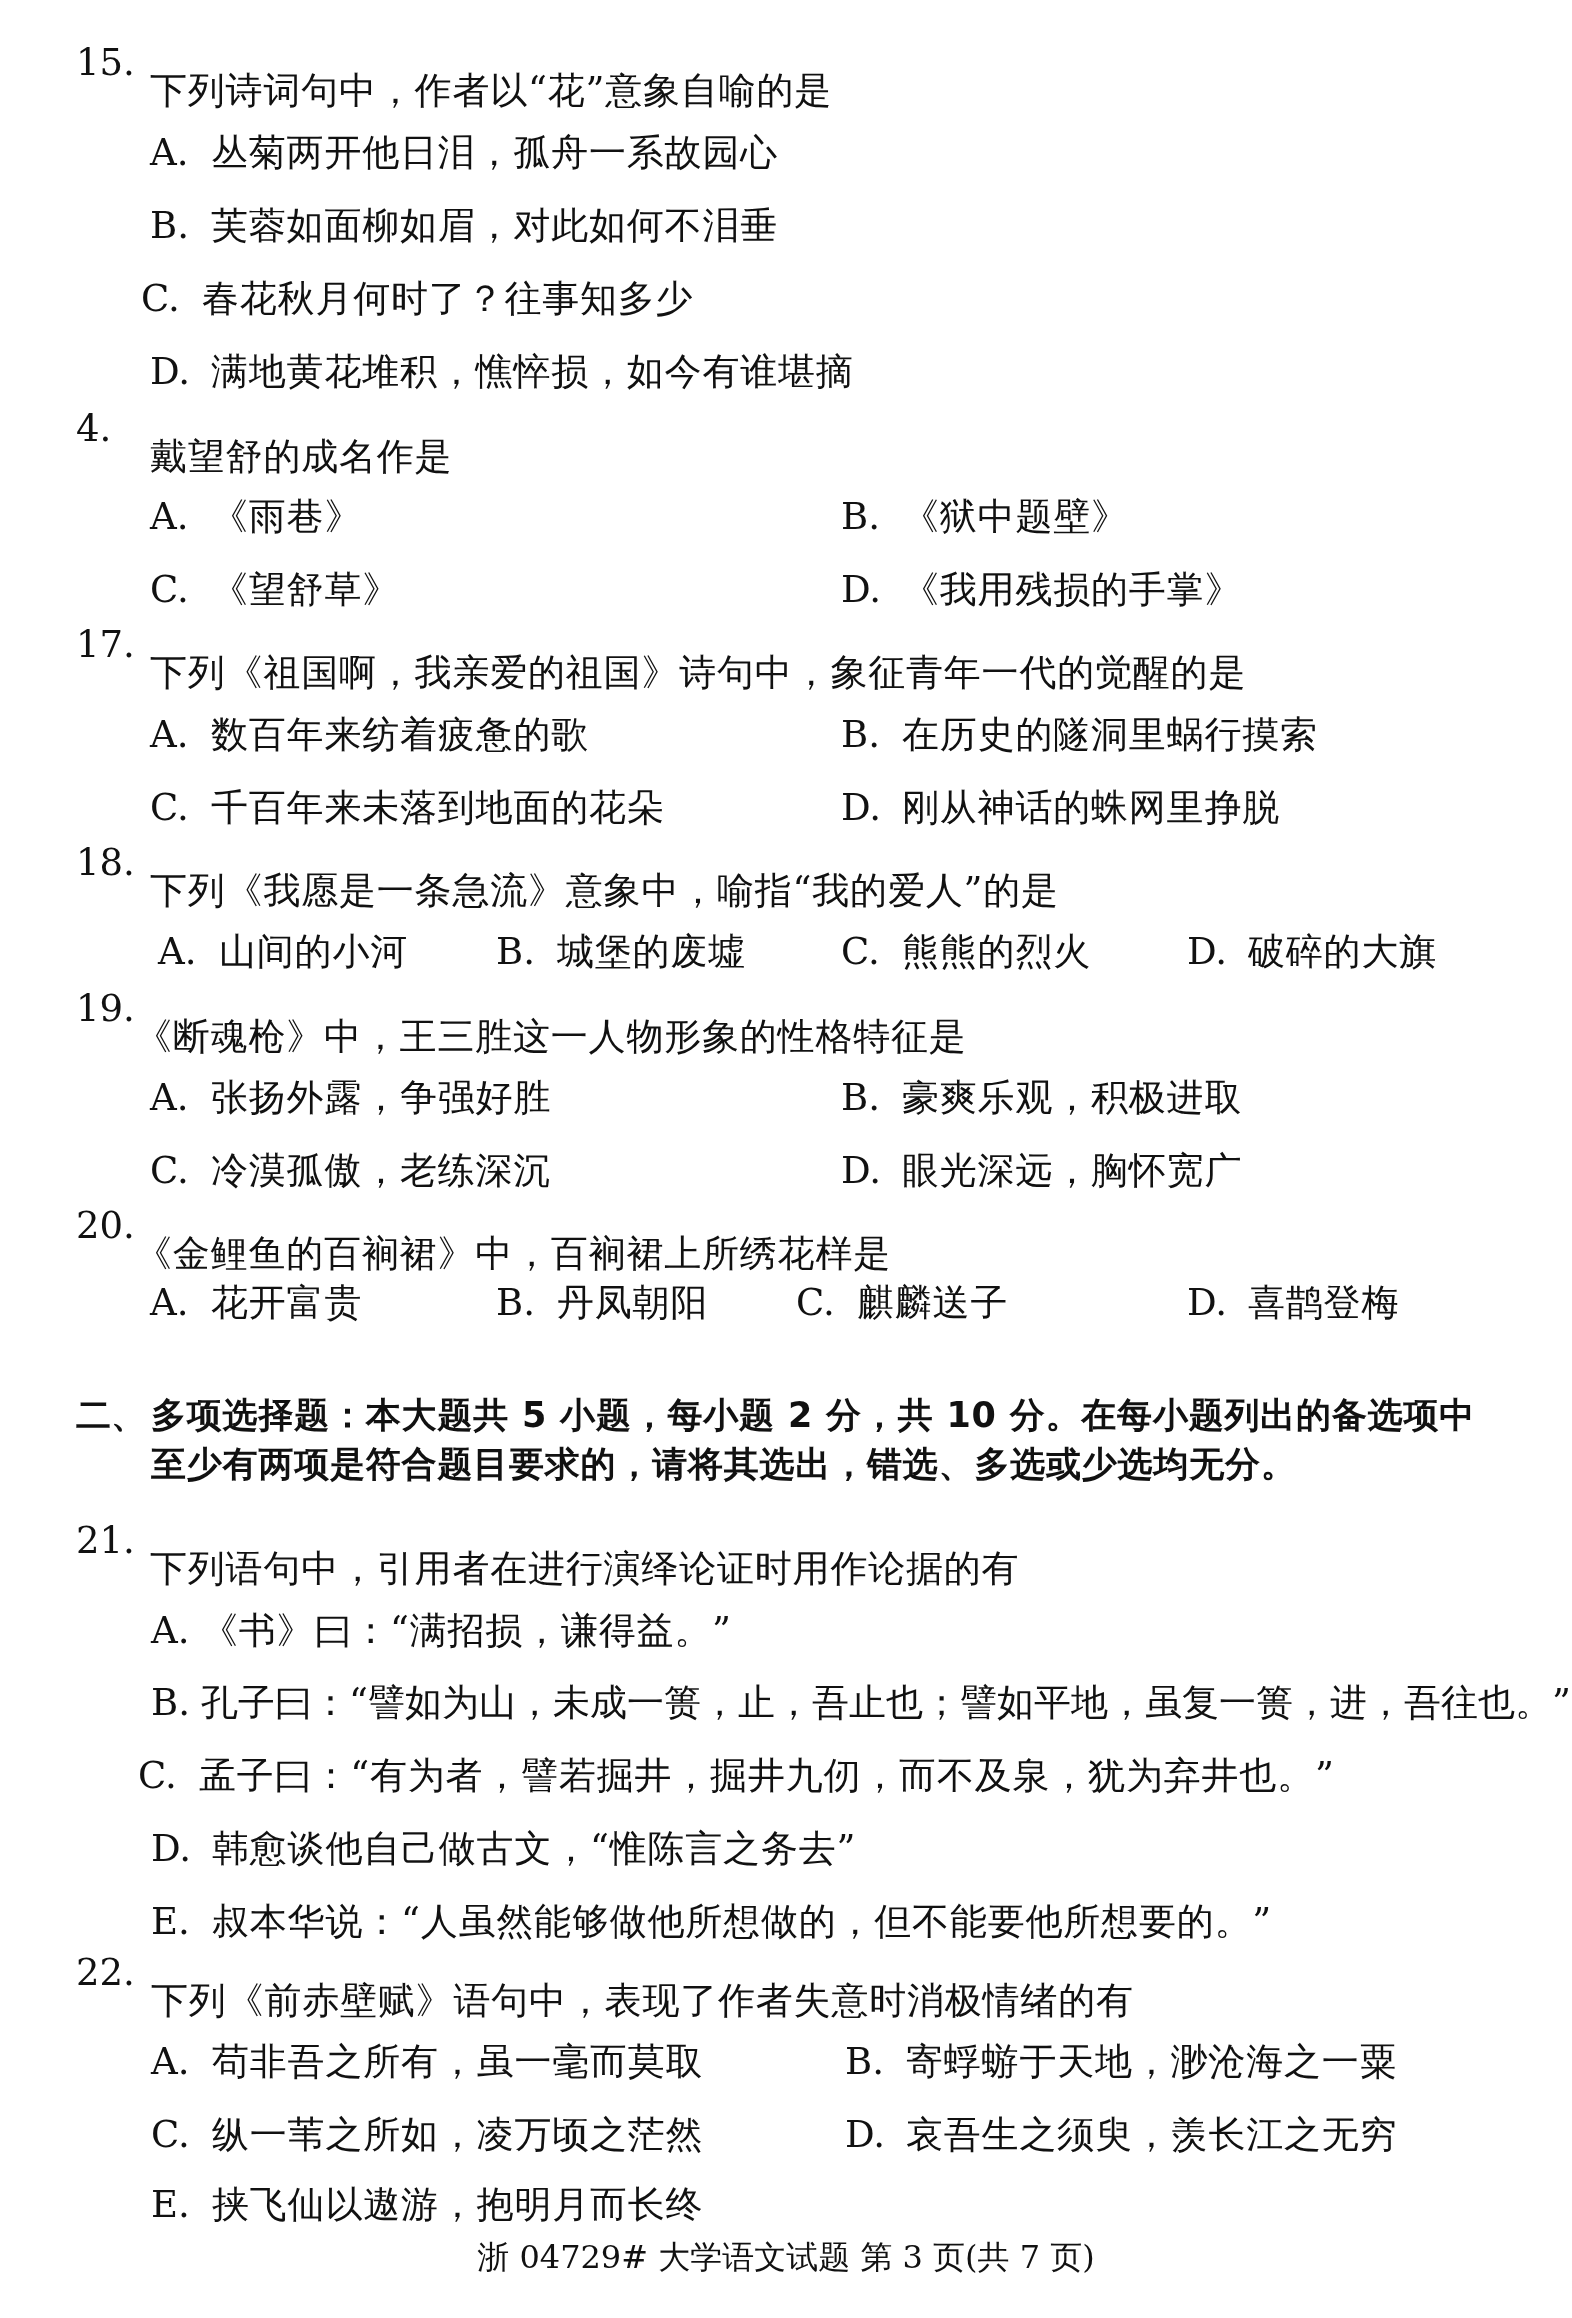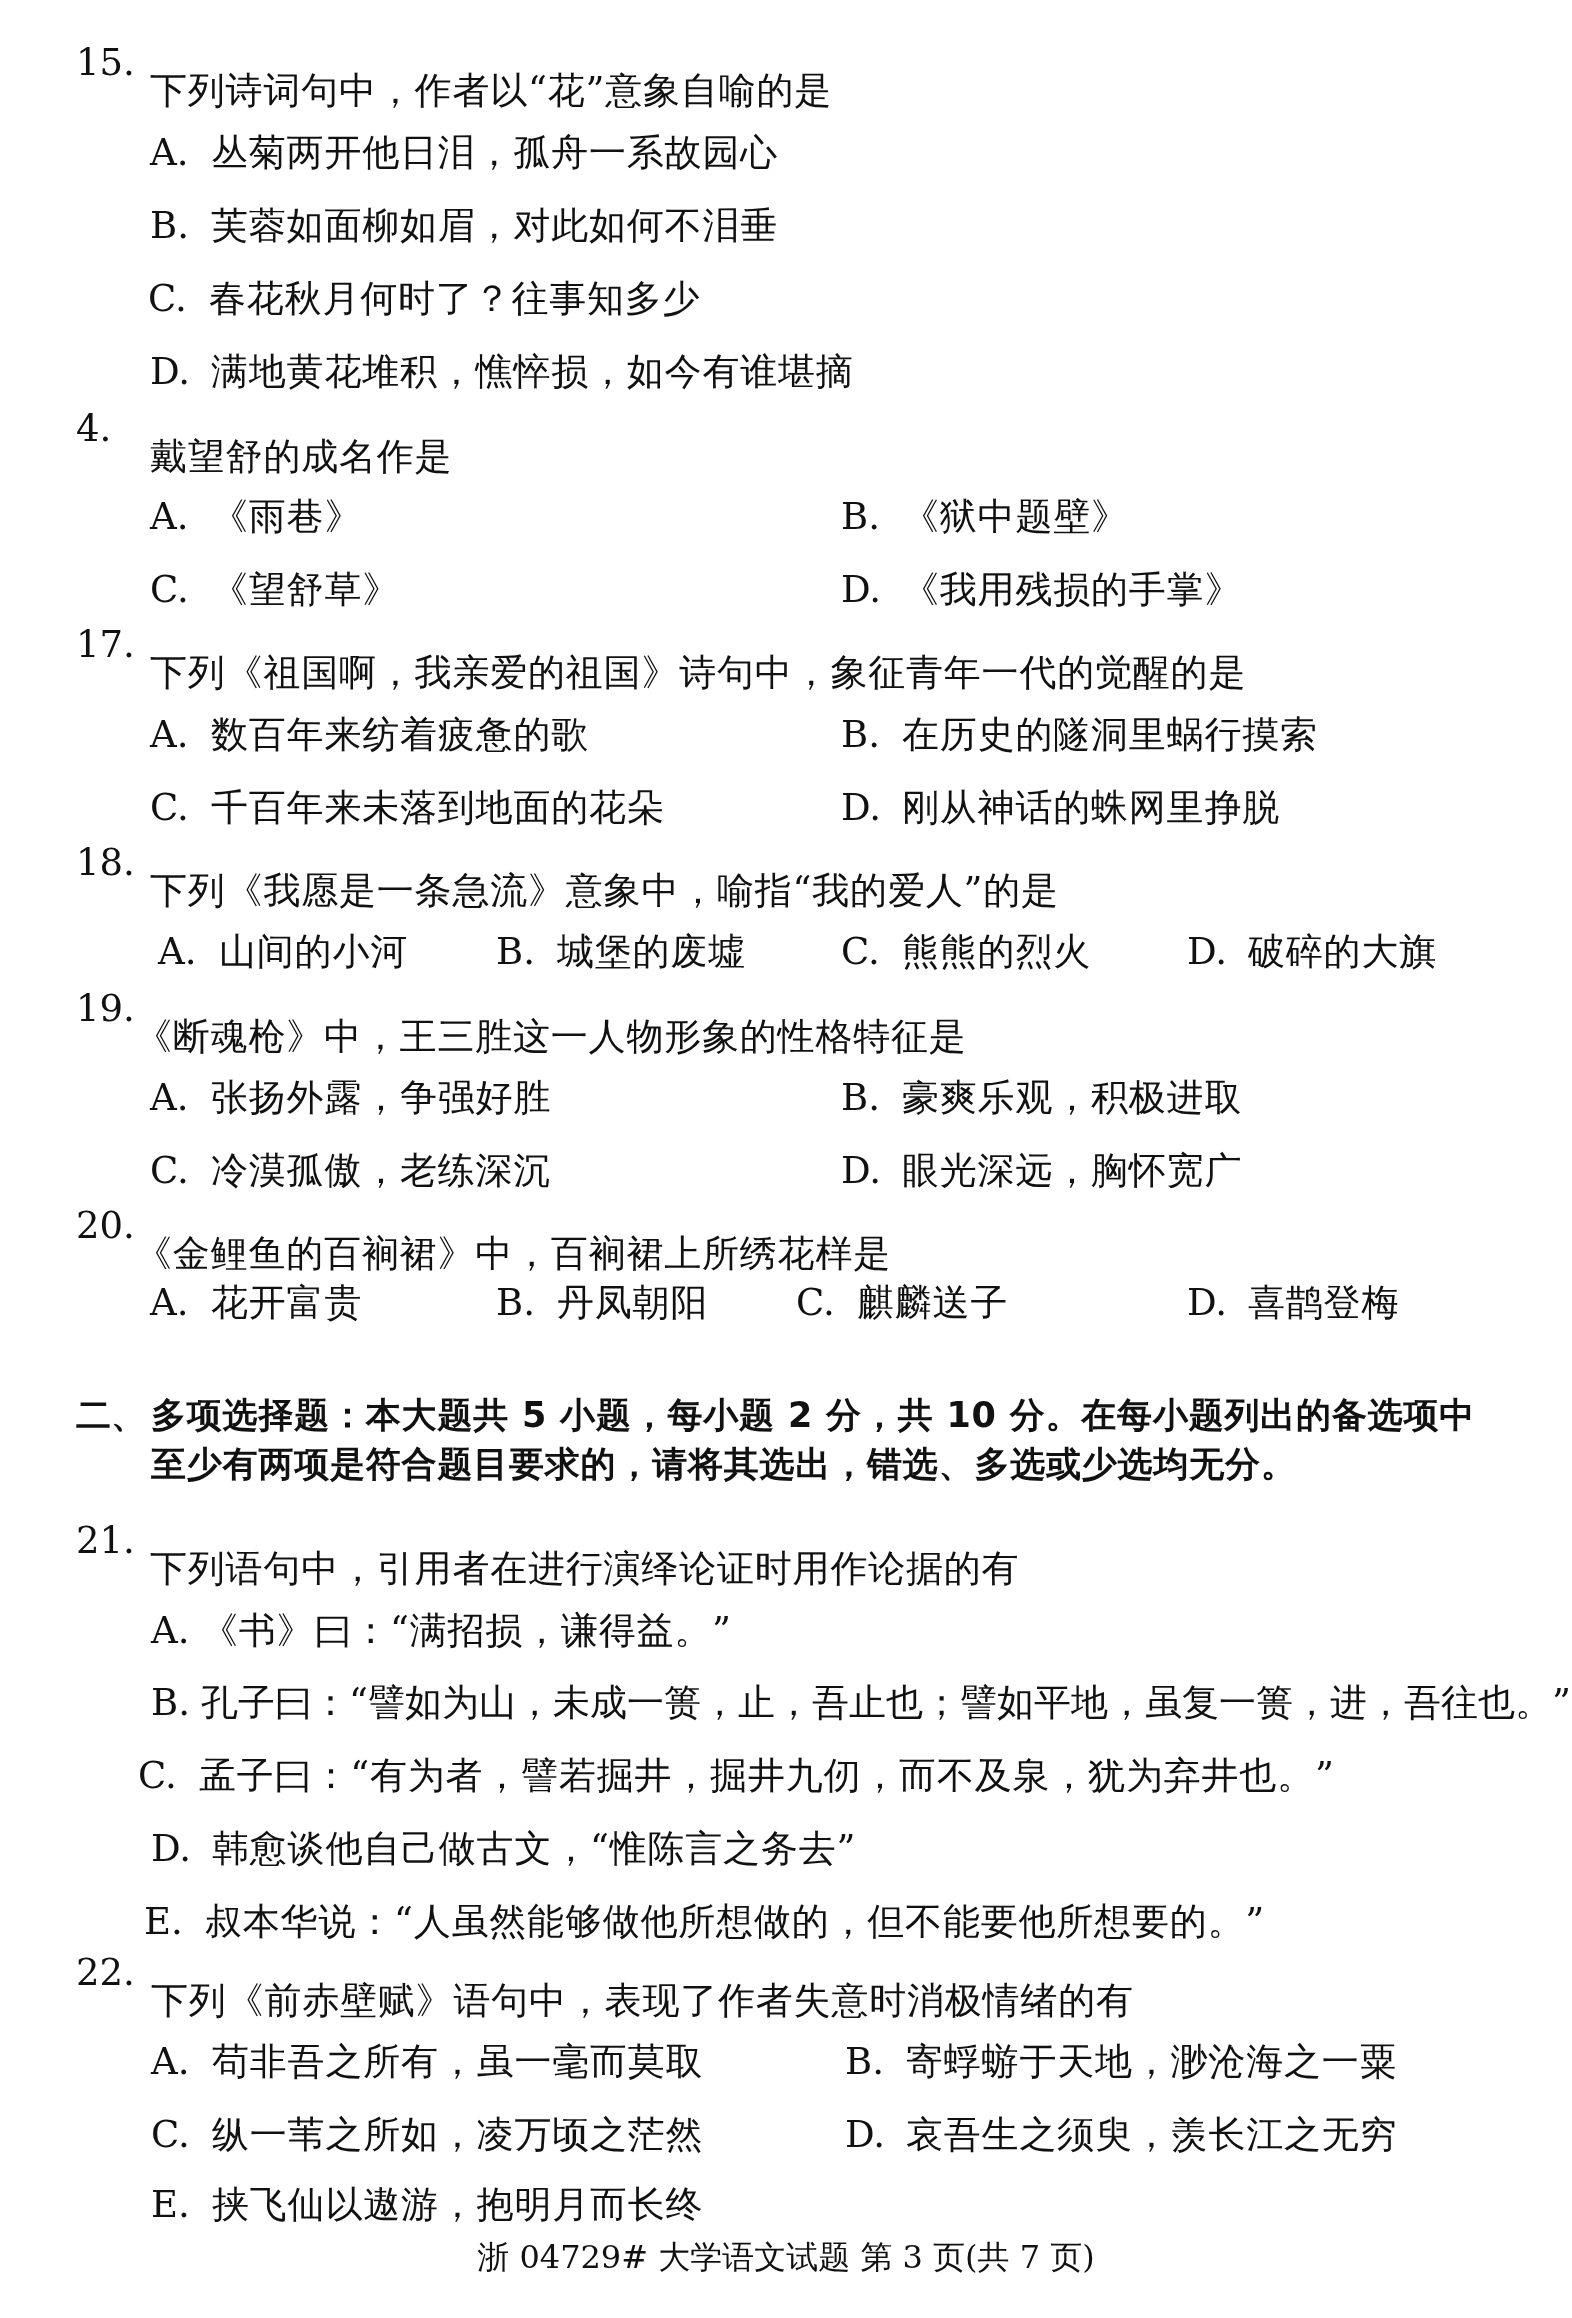--- a/index.html
+++ b/index.html
@@ -32,21 +32,21 @@
   <span class="qnum">15.</span>
   <span class="qtext">下列诗词句中，作者以“花”意象自喻的是</span>
 </div>
 <div class="row" style="top:111px">
   <span class="opt" style="left:150px"><span class="lbl">A.</span><span class="txt">丛菊两开他日泪，孤舟一系故园心</span></span>
 </div>
 <div class="row" style="top:184px">
   <span class="opt" style="left:150px"><span class="lbl">B.</span><span class="txt">芙蓉如面柳如眉，对此如何不泪垂</span></span>
 </div>
 <div class="row" style="top:257px">
-  <span class="opt" style="left:148px"><span class="lbl">C.</span><span class="txt">春花秋月何时了？往事知多少</span></span>
+  <span class="opt" style="left:141px"><span class="lbl">C.</span><span class="txt">春花秋月何时了？往事知多少</span></span>
 </div>
 <div class="row" style="top:330px">
   <span class="opt" style="left:150px"><span class="lbl">D.</span><span class="txt">满地黄花堆积，憔悴损，如今有谁堪摘</span></span>
 </div>
 
 <div class="row" style="top:404px">
   <span class="qnum">4.</span>
   <span class="qtext">戴望舒的成名作是</span>
 </div>
 <div class="row" style="top:475px">
@@ -124,21 +124,21 @@
 <div class="row" style="top:1661px">
   <span class="opt" style="left:151px"><span class="lbl" style="width:50px">B.</span><span class="txt" style="letter-spacing:0">孔子曰：“譬如为山，未成一篑，止，吾止也；譬如平地，虽复一篑，进，吾往也。”</span></span>
 </div>
 <div class="row" style="top:1734px">
   <span class="opt" style="left:138px"><span class="lbl">C.</span><span class="txt">孟子曰：“有为者，譬若掘井，掘井九仞，而不及泉，犹为弃井也。”</span></span>
 </div>
 <div class="row" style="top:1807px">
   <span class="opt" style="left:151px"><span class="lbl">D.</span><span class="txt">韩愈谈他自己做古文，“惟陈言之务去”</span></span>
 </div>
 <div class="row" style="top:1880px">
-  <span class="opt" style="left:144px"><span class="lbl">E.</span><span class="txt">叔本华说：“人虽然能够做他所想做的，但不能要他所想要的。”</span></span>
+  <span class="opt" style="left:151px"><span class="lbl">E.</span><span class="txt">叔本华说：“人虽然能够做他所想做的，但不能要他所想要的。”</span></span>
 </div>
 
 <div class="row" style="top:1948px">
   <span class="qnum">22.</span>
   <span class="qtext" style="left:151px">下列《前赤壁赋》语句中，表现了作者失意时消极情绪的有</span>
 </div>
 <div class="row" style="top:2020px">
   <span class="opt" style="left:151px"><span class="lbl">A.</span><span class="txt">苟非吾之所有，虽一毫而莫取</span></span>
   <span class="opt" style="left:845px"><span class="lbl">B.</span><span class="txt">寄蜉蝣于天地，渺沧海之一粟</span></span>
 </div>

